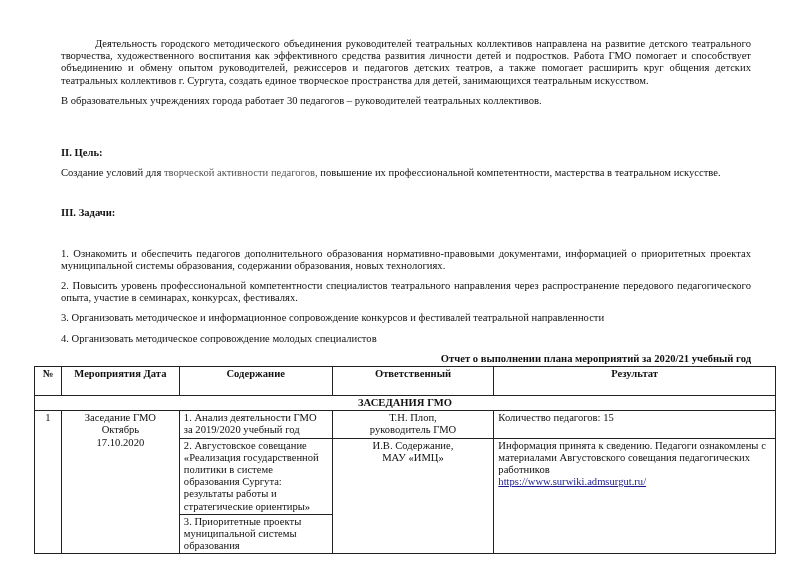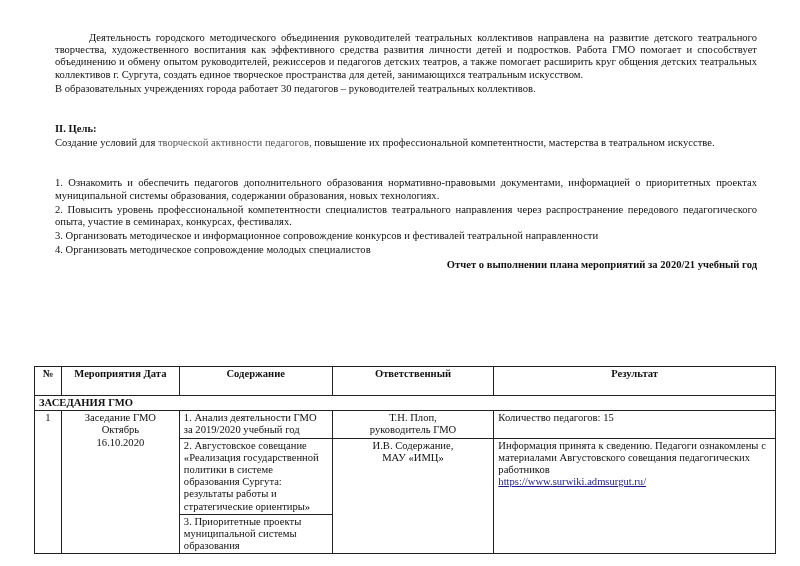--- a/index.html
+++ b/index.html
@@ -2,49 +2,50 @@
 <html><head>
   <meta charset="utf-8">
   <style>
     html, body { margin: 0; padding: 0; background: #ffffff; }
     body {
       width: 800px; height: 566px; overflow: hidden; position: relative;
       font-family: "Liberation Serif", "DejaVu Serif", serif;
       color: #111111; font-size: 10.6px; line-height: 12.2px;
     }
     .page { position: absolute; left: 53px; top: 30px; width: 706px; }
-    p { margin: 2px; text-align: justify; }
+    p { margin: 8px; text-align: justify; }
     .indent { text-indent: 34px; }
     .b { font-weight: bold; }
     .gray { color: #555555; font-family: Liberation Serif, serif; }
     .gap { height: 12px; }
     .title { text-align: right; font-weight: bold; margin-top: 2px; }
     table.report {
       position: absolute; left: 34px; top: 366px; width: 742px;
       border-collapse: collapse; font-size: 10.6px; line-height: 12.2px;
     }
     table.report td, table.report th {
       border: 1.3px solid #222; vertical-align: top; padding: 1px 4px;
     }
     table.report th { font-weight: bold; text-align: center; height: 26px; }
     .c { text-align: center; }
-    .section td { font-weight: bold; text-align: left; padding: 2px 4px; margin-left: 44px; }
+    .section td { font-weight: bold; text-align: center; padding: 2px 4px; margin-left: 44px; }
     a.link { color: #1a1a8c; text-decoration: underline; }
   </style>
 </head>
 <body>
 
 <div class="page">
   <p class="indent">Деятельность городского методического объединения руководителей театральных коллективов направлена на развитие детского театрального творчества, художественного воспитания как эффективного средства развития личности детей и подростков. Работа ГМО помогает и способствует объединению и обмену опытом руководителей, режиссеров и педагогов детских театров, а также помогает расширить круг общения детских театральных коллективов г. Сургута, создать единое творческое пространства для детей, занимающихся театральным искусством.</p>
   <p>В образовательных учреждениях города работает 30  педагогов – руководителей театральных коллективов.</p>
   <div class="gap"></div>
   <div class="gap"></div>
   <p class="b">II. Цель:</p>
   <p><span>Создание условий для </span><span class="gray">творческой активности педагогов,</span><span> повышение их профессиональной компетентности, мастерства в театральном искусстве.</span></p>
   <div class="gap"></div>
+  <p class="b">III. Задачи:</p>
   <div class="gap"></div>
   <p>1. Ознакомить и обеспечить педагогов дополнительного образования нормативно-правовыми документами, информацией о приоритетных проектах муниципальной системы образования, содержании образования, новых технологиях.</p>
   <p>2. Повысить уровень профессиональной компетентности специалистов театрального направления через распространение передового педагогического опыта, участие в семинарах, конкурсах, фестивалях.</p>
   <p>3.  Организовать методическое и информационное сопровождение конкурсов и фестивалей театральной направленности</p>
   <p>4.  Организовать методическое сопровождение  молодых специалистов</p>
   <p class="title">Отчет о выполнении плана мероприятий за 2020/21 учебный год</p>
 </div>
 
 <table class="report">
   <colgroup>
@@ -63,21 +64,21 @@
     <th>Результат</th>
   </tr>
   <tr class="section">
     <td colspan="5">ЗАСЕДАНИЯ ГМО</td>
   </tr>
   <tr>
     <td class="c" rowspan="3">1</td>
     <td class="c" rowspan="3">
       <div>Заседание ГМО</div>
       <div>Октябрь</div>
-      <div>16.10.2020</div>
+      <div>17.10.2020</div>
     </td>
     <td>1.   Анализ деятельности ГМО за 2019/2020 учебный год</td>
     <td class="c">
       <div>Т.Н. Плоп,</div>
       <div>руководитель ГМО</div>
     </td>
     <td>Количество педагогов: 15</td>
   </tr>
   <tr>
     <td>2.   Августовское совещание «Реализация государственной политики в системе образования Сургута: результаты работы и стратегические ориентиры»</td>

